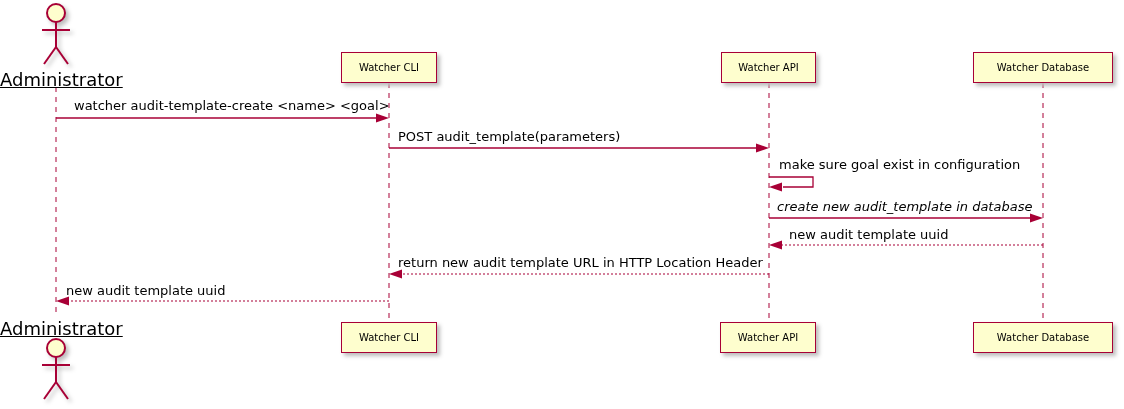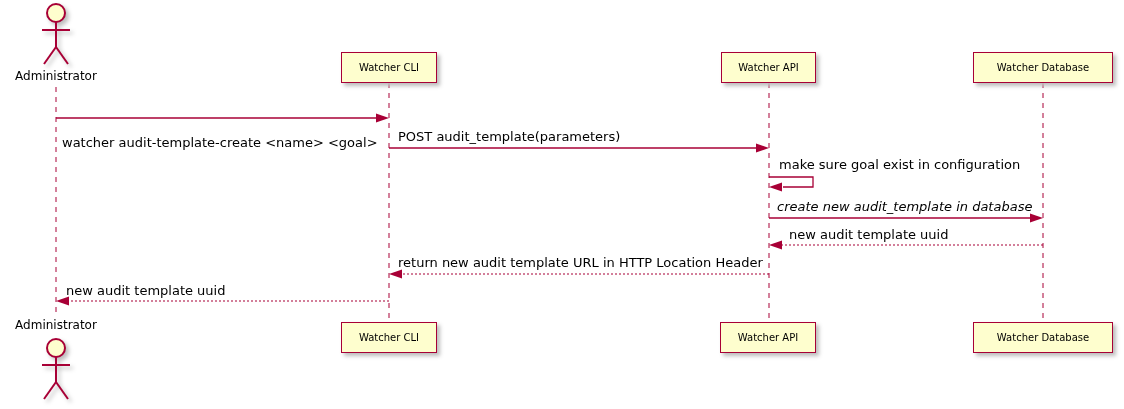--- a/index.html
+++ b/index.html
@@ -28,22 +28,23 @@
     align-items: center;
     justify-content: center;
     font-size: 10px;
     white-space: nowrap;
   }
   .actor-label {
     position: absolute;
     width: 112px;
     left: 0;
     text-align: center;
-    font-size: 12px;
+    font-size: 18px;
     white-space: nowrap;
+    text-decoration: underline;
   }
   .msg-label {
     position: absolute;
     font-size: 13px;
     line-height: 14px;
     white-space: nowrap;
   }
   .figure-shadow { filter: drop-shadow(3px 3px 2px #bdbdbd); }
 </style>
 </head>
@@ -126,21 +127,21 @@
   <div class="pbox" style="left:341px; top:322px; width:96px;">
     <span>Watcher CLI</span>
   </div>
   <div class="pbox" style="left:720px; top:322px; width:96px;">
     <span>Watcher API</span>
   </div>
   <div class="pbox" style="left:973px; top:322px; width:140px;">
     <span>Watcher Database</span>
   </div>
 
-  <div class="msg-label" style="left:62px; top:99px;margin-top:37px;">watcher audit-template-create &lt;name&gt; &lt;goal&gt;</div>
+  <div class="msg-label" style="left:74px; top:99px;">watcher audit-template-create &lt;name&gt; &lt;goal&gt;</div>
   <div class="msg-label" style="left:398px; top:130px;text-align:right;">POST audit_template(parameters)</div>
   <div class="msg-label" style="left:779px; top:158px;">make sure goal exist in configuration</div>
   <div class="msg-label" style="left:777px; top:200px;font-style:italic;">create new audit_template in database</div>
   <div class="msg-label" style="left:789px; top:228px;">new audit template uuid</div>
   <div class="msg-label" style="left:398px; top:256px;">return new audit template URL in HTTP Location Header</div>
   <div class="msg-label" style="left:66px; top:284px;">new audit template uuid</div>
 
 </div>
 
 </body></html>

